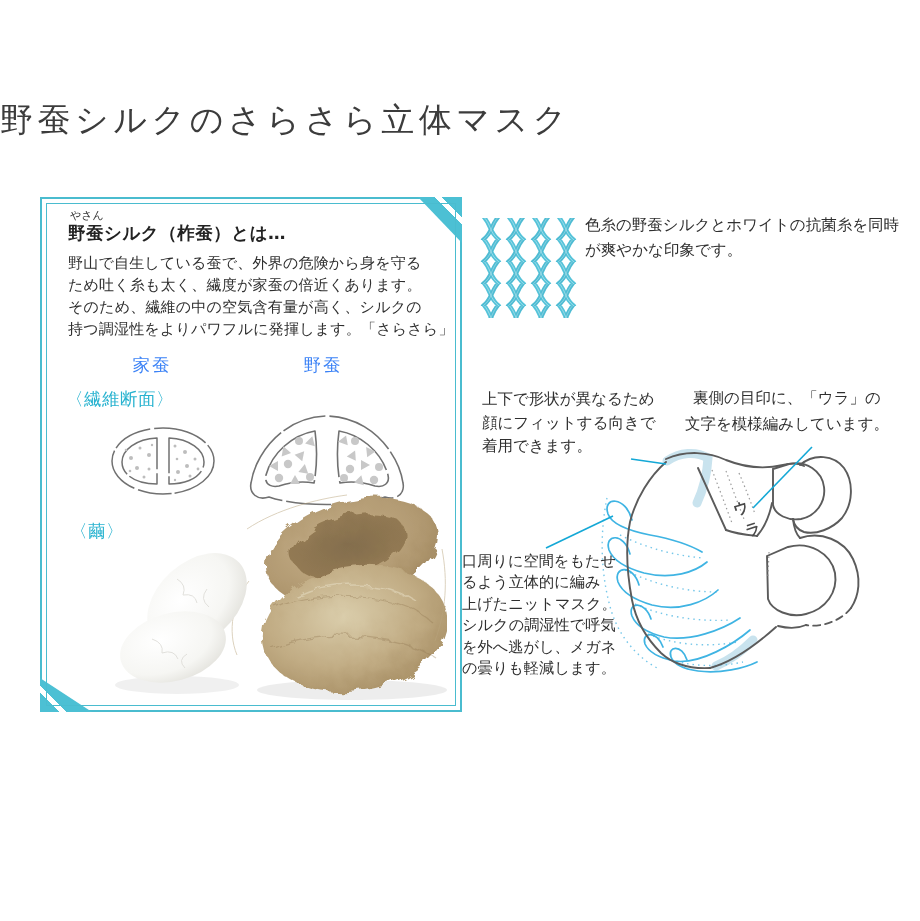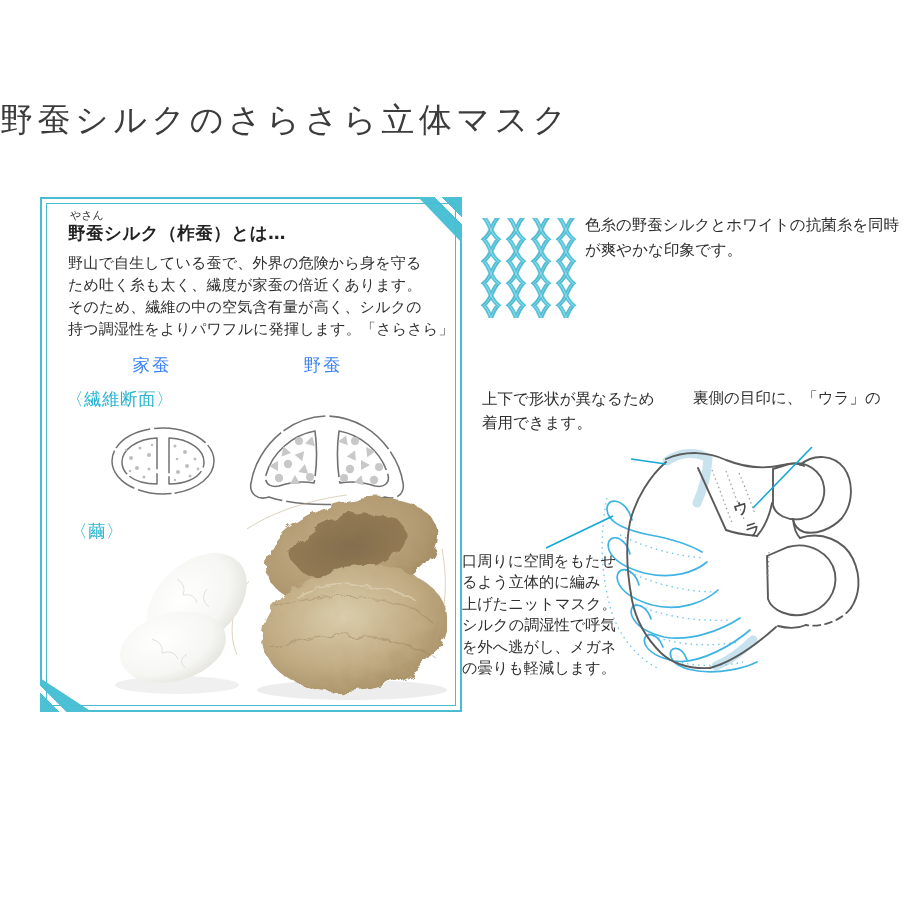--- a/index.html
+++ b/index.html
@@ -259,24 +259,26 @@
 
   <g stroke="#14a8d6" stroke-width="1.6" fill="none">
     <path d="M171,89 L206,94"></path>
     <path d="M352,77 L293,138"></path>
     <path d="M86,178 L153,146"></path>
   </g>
 </svg>
 
 <div class="abs ann ann-ura">
   <span class="ln">裏側の目印に、「ウラ」の</span>
+  <span class="ln">文字を模様編みしています。</span>
 </div>
 
 <div class="abs ann ann-fit">
   <span class="ln">上下で形状が異なるため</span>
+  <span class="ln">顔にフィットする向きで</span>
   <span class="ln">着用できます。</span>
 </div>
 
 <div class="abs ann ann-mouth">
   <span class="ln">口周りに空間をもたせ</span>
   <span class="ln">るよう立体的に編み</span>
   <span class="ln">上げたニットマスク。</span>
   <span class="ln">シルクの調湿性で呼気</span>
   <span class="ln">を外へ逃がし、メガネ</span>
   <span class="ln">の曇りも軽減します。</span>

